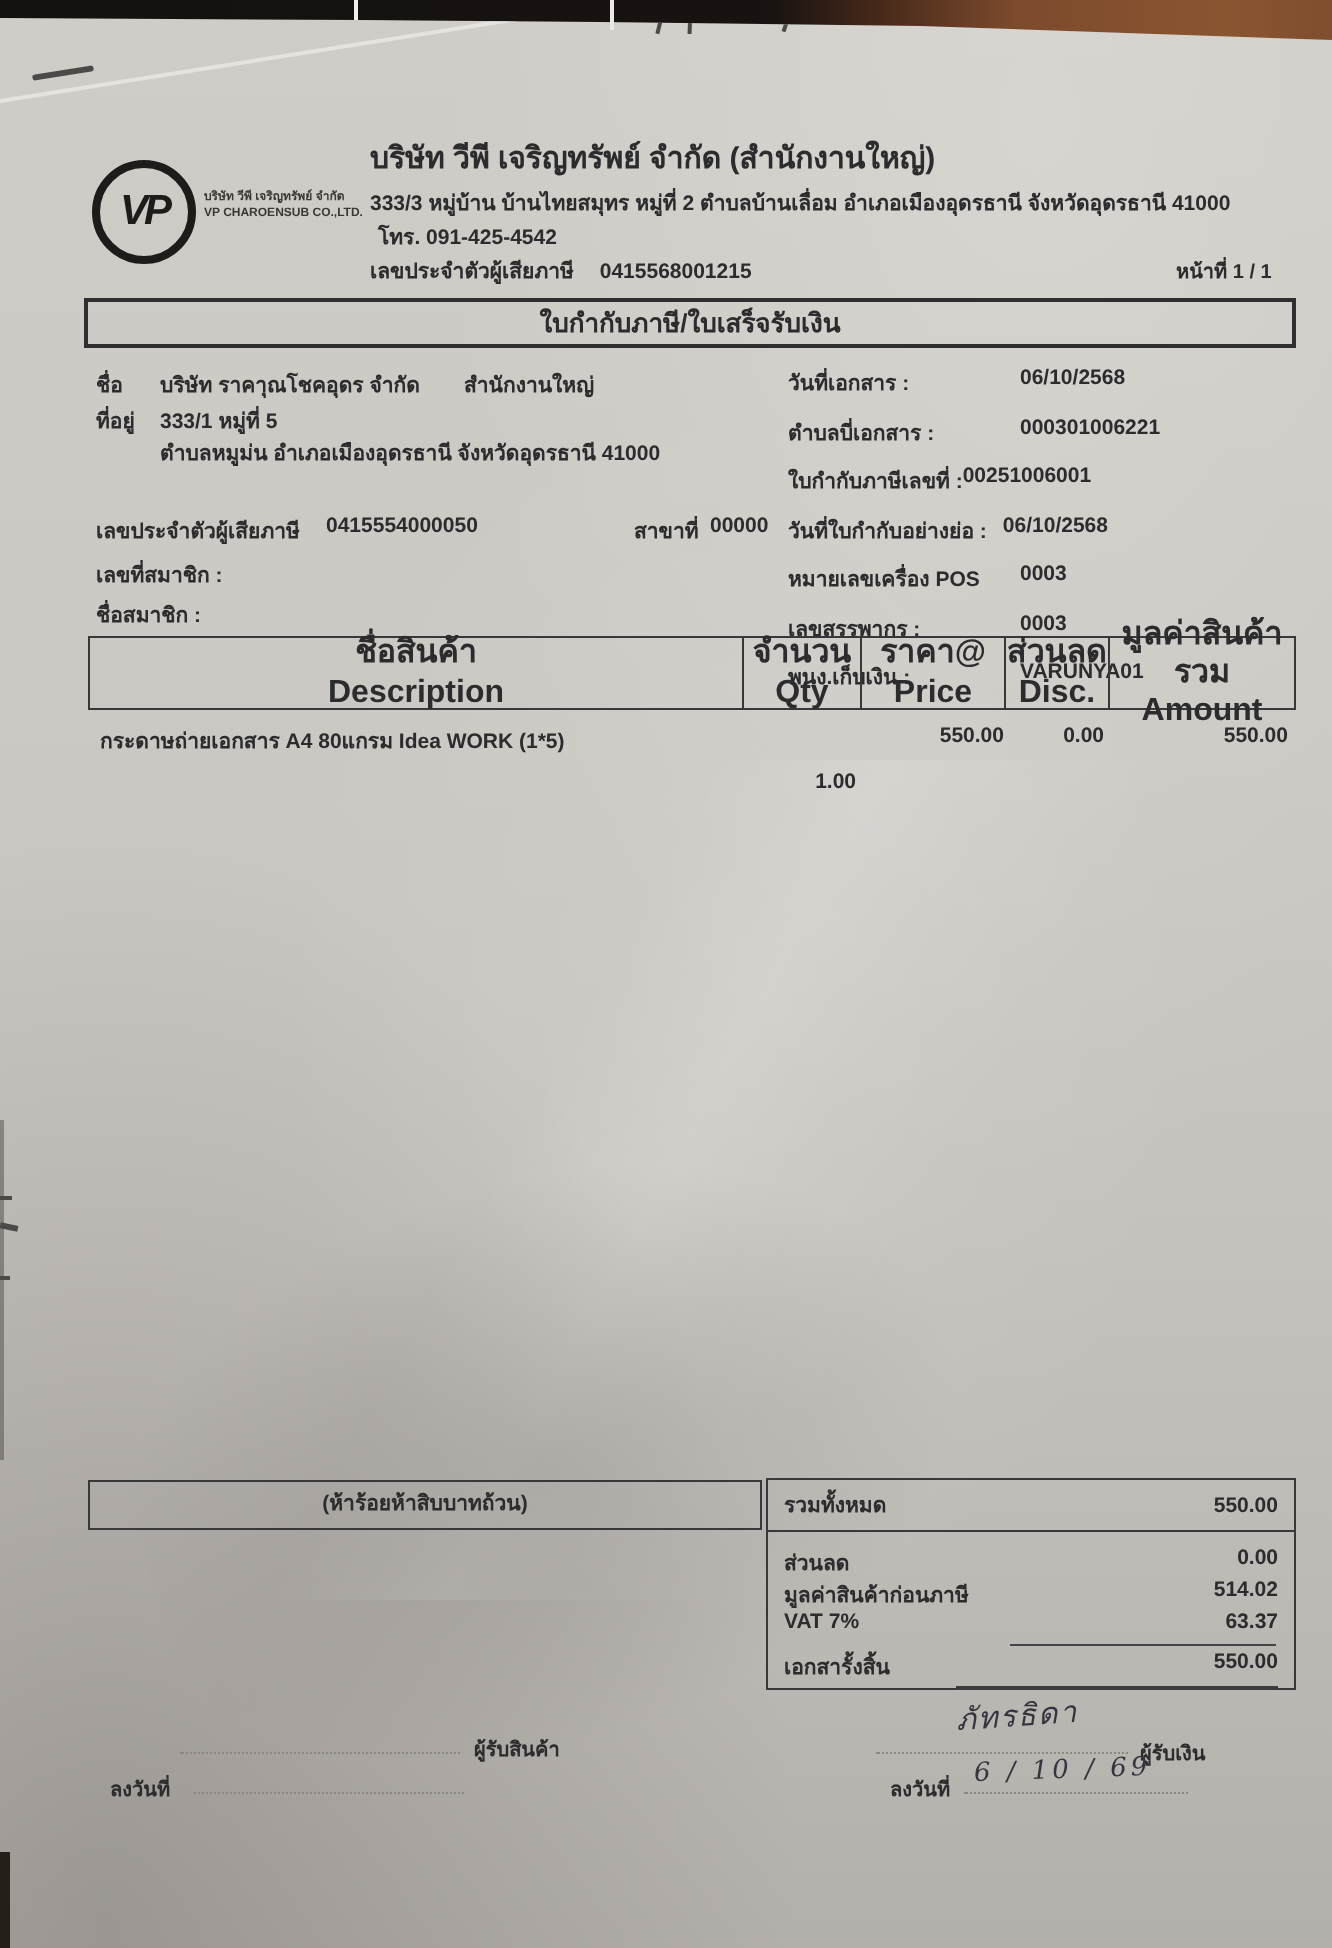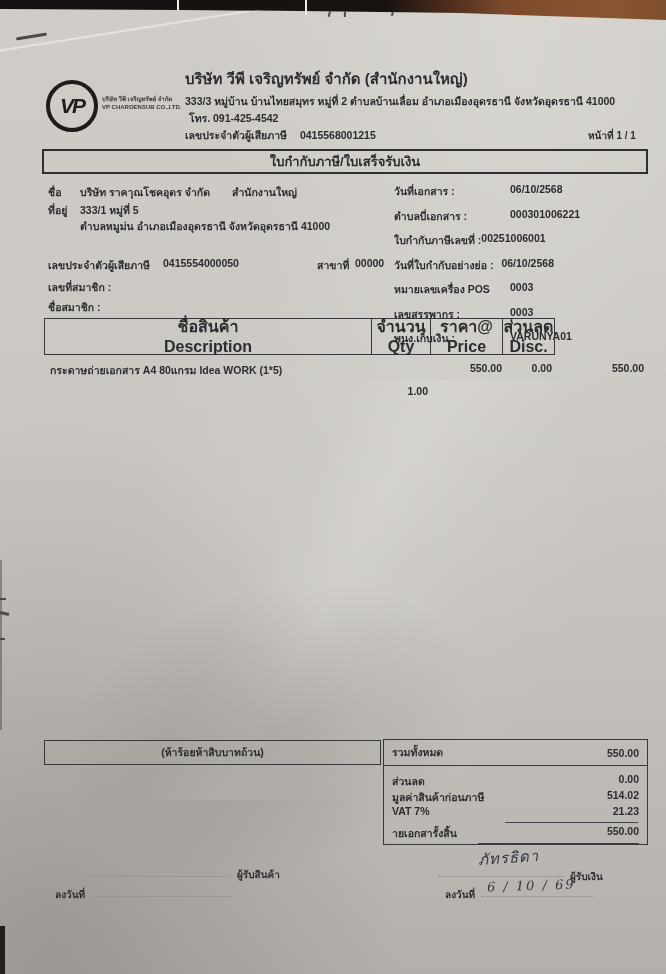--- a/index.html
+++ b/index.html
@@ -220,20 +220,24 @@
         <span>Qty</span>
       </div>
       <div class="th c-price">
         <span>ราคา@</span>
         <span>Price</span>
       </div>
       <div class="th c-disc">
         <span>ส่วนลด</span>
         <span>Disc.</span>
       </div>
+      <div class="th c-amt">
+        <span>มูลค่าสินค้ารวม</span>
+        <span>Amount</span>
+      </div>
     </div>
 
     <div class="abs item-desc">กระดาษถ่ายเอกสาร A4 80แกรม Idea WORK (1*5)</div>
     <div class="item-num item-qty">1.00</div>
     <div class="item-num item-price">550.00</div>
     <div class="item-num item-disc">0.00</div>
     <div class="item-num item-amt">550.00</div>
 
     <div class="abs words-box">(ห้าร้อยห้าสิบบาทถ้วน)</div>
     <div class="abs sum-box">
@@ -245,25 +249,25 @@
         <div class="sum-row">
           <span class="lbl">ส่วนลด</span>
           <span class="val">0.00</span>
         </div>
         <div class="sum-row">
           <span class="lbl">มูลค่าสินค้าก่อนภาษี</span>
           <span class="val">514.02</span>
         </div>
         <div class="sum-row">
           <span class="lbl">VAT 7%</span>
-          <span class="val">21.23</span>
+          <span class="val">63.37</span>
         </div>
         <div class="rule-single"></div>
         <div class="sum-row total">
-          <span class="lbl">ายเอกสารั้งสิ้น</span>
+          <span class="lbl">เอกสารั้งสิ้น</span>
           <span class="val">550.00</span>
         </div>
         <div class="rule-double"></div>
       </div>
     </div>
 
     <div class="dotline dot-l1"></div>
     <div class="abs sig sig-goods">ผู้รับสินค้า</div>
     <div class="abs sig sig-date-l">ลงวันที่</div>
     <div class="dotline dot-l2"></div>

